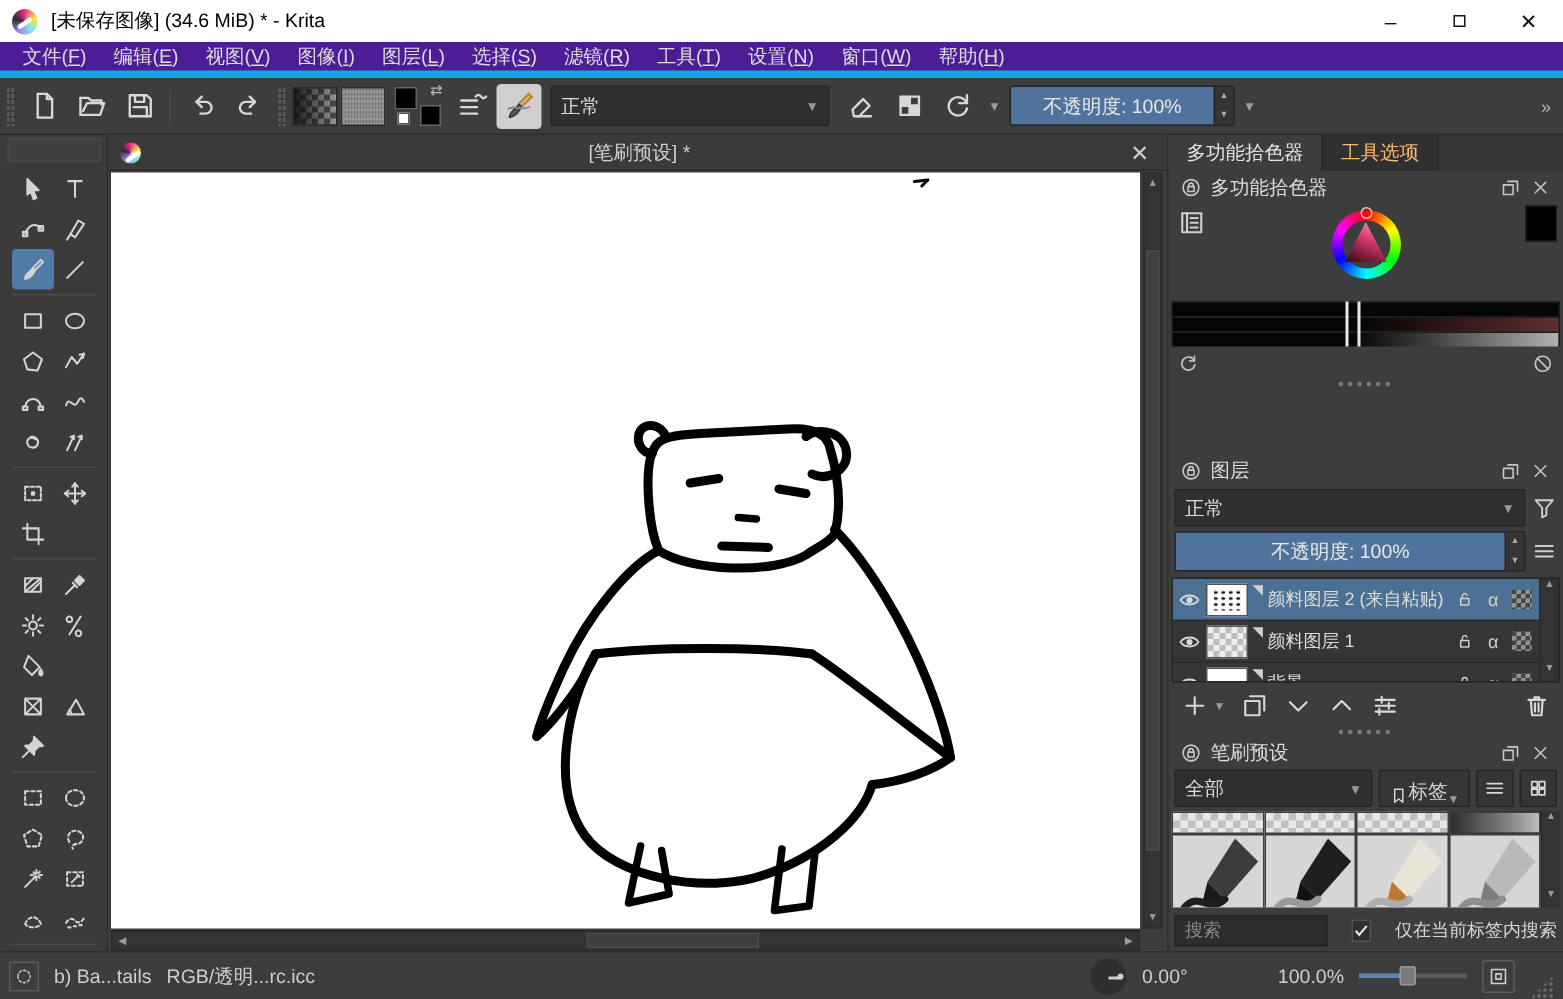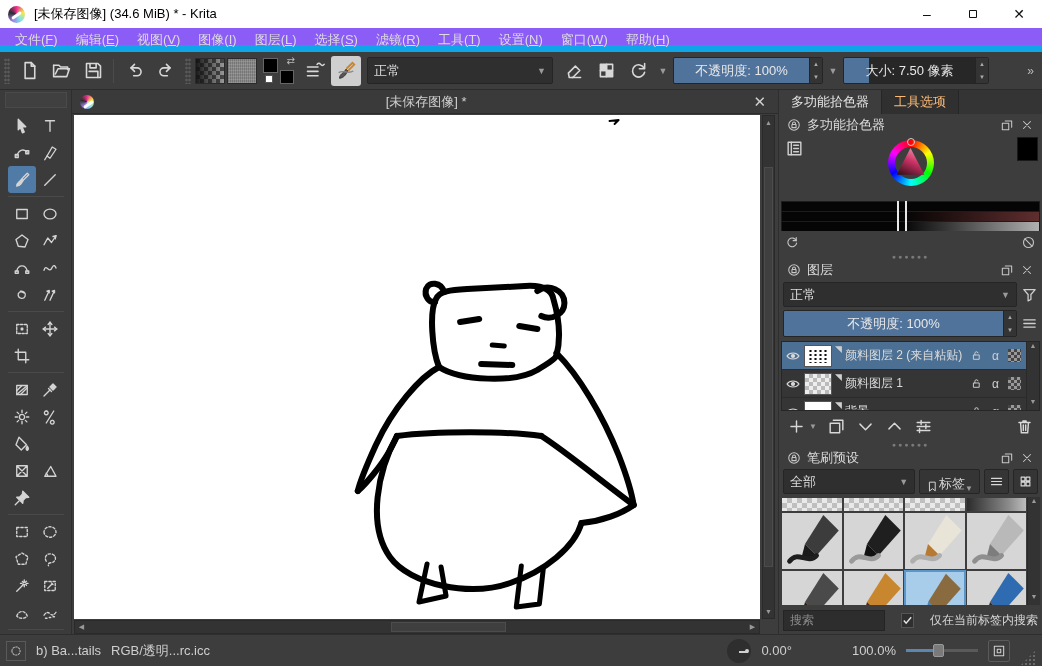--- a/index.html
+++ b/index.html
@@ -8,21 +8,21 @@
 
   
   .titlebar { height:28px; background:#ffffff; color:#000; display:flex; align-items:center; padding-left:8px; flex:0 0 auto; }
   .krita-logo { width:17px; height:17px; border-radius:50%; background:conic-gradient(#e9308c,#f6e84b,#7ee3f0,#9b7fe0,#2b2b2b,#e9308c); position:relative; margin-right:9px; }
   .krita-logo::after { content:""; position:absolute; left:3px; top:8px; width:11px; height:3px; background:#fff; transform:rotate(-35deg); border-radius:2px; }
   .title-text { font-size:13px; }
   .win-btns { margin-left:auto; display:flex; height:100%; }
   .win-btn { width:46px; display:flex; align-items:center; justify-content:center; font-size:14px; color:#111; }
 
   
-  .menubar { height:24px; background:#8b5cf6; border-bottom:7px solid #0ea5e9; display:flex; padding:0 6px; flex:0 0 auto; }
+  .menubar { height:24px; background:#4c1d95; border-bottom:5px solid #0ea5e9; display:flex; align-items:center; padding:0 6px; flex:0 0 auto; }
   .menu-item { padding:3px 9px; color:#dcdcdc; }
   .menu-item u { text-decoration:underline; }
 
   
   .toolbar { height:38px; background:#3d3d3d; border-bottom:1px solid #2c2c2c; display:flex; align-items:center; padding:0 2px; flex:0 0 auto; gap:2px; }
   .grip { width:6px; height:26px; background-image:radial-gradient(#5a5a5a 1px, transparent 1.2px); background-size:3px 4px; margin:0 2px; }
   .tb-btn { width:30px; height:30px; display:flex; align-items:center; justify-content:center; border-radius:2px; color:#d8d8d8; }
   .tb-btn svg { width:21px; height:21px; }
   .tb-sep { width:1px; height:24px; background:#4b4b4b; margin:0 3px; }
   .chip { width:30px; height:26px; border:1px solid #2a2a2a; }
@@ -106,21 +106,21 @@
   .cs-bar { height:10px; margin-bottom:0; border:1px solid #1c1c1c; border-bottom:none; }
   .cs-bar:last-child { border-bottom:1px solid #1c1c1c; }
   .bar-black { background:#050505; }
   .bar-red { background:linear-gradient(90deg,#050505 0%,#050505 47%,#1a0d0d 60%,#5f2e2f 100%); }
   .bar-gray { background:linear-gradient(90deg,#050505 0%,#050505 47%,#3a3a3a 65%,#b0b0b0 100%); }
   .cs-cursor { position:absolute; top:0; bottom:0; left:116px; width:10px; border-left:2px solid #e8e8e8; border-right:2px solid #e8e8e8; }
   .cs-foot { height:22px; display:flex; align-items:center; justify-content:space-between; padding:0 4px; }
   .cs-foot svg { width:15px; height:15px; color:#c4c4c4; }
 
   
-  .layers-panel { flex:0 0 auto; padding:0 2px; display:flex; flex-direction:column; }
+  .layers-panel { flex:0 0 auto; padding:0 2px; display:flex; flex-direction:column;margin-top:44px; }
   .lp-blendrow { display:flex; align-items:center; gap:4px; margin:2px 2px 3px; }
   .lp-blendrow .combo { flex:1; height:25px; }
   .lp-funnel svg { width:17px; height:17px; color:#cfcfcf; }
   .lp-opacityrow { display:flex; align-items:center; gap:4px; margin:0 2px 4px; }
   .lp-opacityrow .slider-spin { flex:1; }
   .lp-opacityrow .kslider { flex:1; }
   .lp-menu svg { width:17px; height:17px; color:#cfcfcf; }
   .layer-list { height:70px; overflow:hidden; background:#303030; border:1px solid #262626; display:flex; }
   .layer-rows { flex:1; }
   .layer-row { height:28px; display:flex; align-items:center; gap:3px; padding:0 3px; background:#353535; border-bottom:1px solid #2b2b2b; color:#dcdcdc; }
@@ -298,30 +298,20 @@
       <div class="kslider" style="flex:1">
         <div class="fill" id="opacity-fill" style="width: 100%;"></div>
         <span>不透明度: 100%</span>
       </div>
       <div class="spin">
           <div>▲</div>
           <div>▼</div>
         </div>
     </div>
     <div class="dd-arrow">▼</div>
-    <div class="slider-spin" style="width:146px">
-      <div class="kslider" style="flex:1">
-        <div class="fill" id="size-fill" style="width: 19%;"></div>
-        <span>大小: 7.50 像素</span>
-      </div>
-      <div class="spin">
-          <div>▲</div>
-          <div>▼</div>
-        </div>
-    </div>
     <div class="overflow-btn">»</div>
   </div>
 
   <div class="main">
 
     <div class="toolbox">
       <div class="toolbox-grip"></div>
       <div class="tool-grid" id="tool-grid">
           <div class="tool">
             <svg viewBox="0 0 24 24">
@@ -530,21 +520,21 @@
               <path d="M8 13 V7 a1.3 1.3 0 0 1 2.6 0 V11 M10.6 11 V5.5 a1.3 1.3 0 0 1 2.6 0 V11 M13.2 11 V6.5 a1.3 1.3 0 0 1 2.6 0 V13" fill="none" stroke="currentColor" stroke-width="1.8" stroke-linecap="round" stroke-linejoin="round"></path>
               <path d="M15.8 13 l1.8 -2 c1.4 0.8 1.2 2 0.2 3.4 L15 18 c-1 1.8 -2.8 3 -4.8 3 c-2.6 0 -4.4 -2.6 -5.4 -5.4 L3.6 12 c0.8 -1.1 1.9 -0.9 2.4 0.2 L8 15" fill="none" stroke="currentColor" stroke-width="1.8" stroke-linecap="round" stroke-linejoin="round"></path>
             </svg>
           </div>
         </div>
     </div>
 
     <div class="canvas-area">
       <div class="doc-tabbar">
         <div class="krita-logo" style="width:14px;height:14px"></div>
-        <div class="doc-title">[未保存图像]  *</div>
+        <div class="doc-title">[笔刷预设]  *</div>
         <div class="doc-close">✕</div>
       </div>
       <div class="canvas-viewport">
         <div class="white-canvas">
           <svg viewBox="0 0 684 504" preserveAspectRatio="none">
             <g fill="none" stroke="#000" stroke-width="6" stroke-linecap="round" stroke-linejoin="round">
 
               <path d="M364 252 C357 235 354 196 361 184 C364 176 376 175 392 174 L450 171 C466 170 476 174 478 184 C483 201 486 222 481 241"></path>
               <path d="M364 252 C385 266 440 268 462 255 C471 249 478 246 481 241"></path>
 

